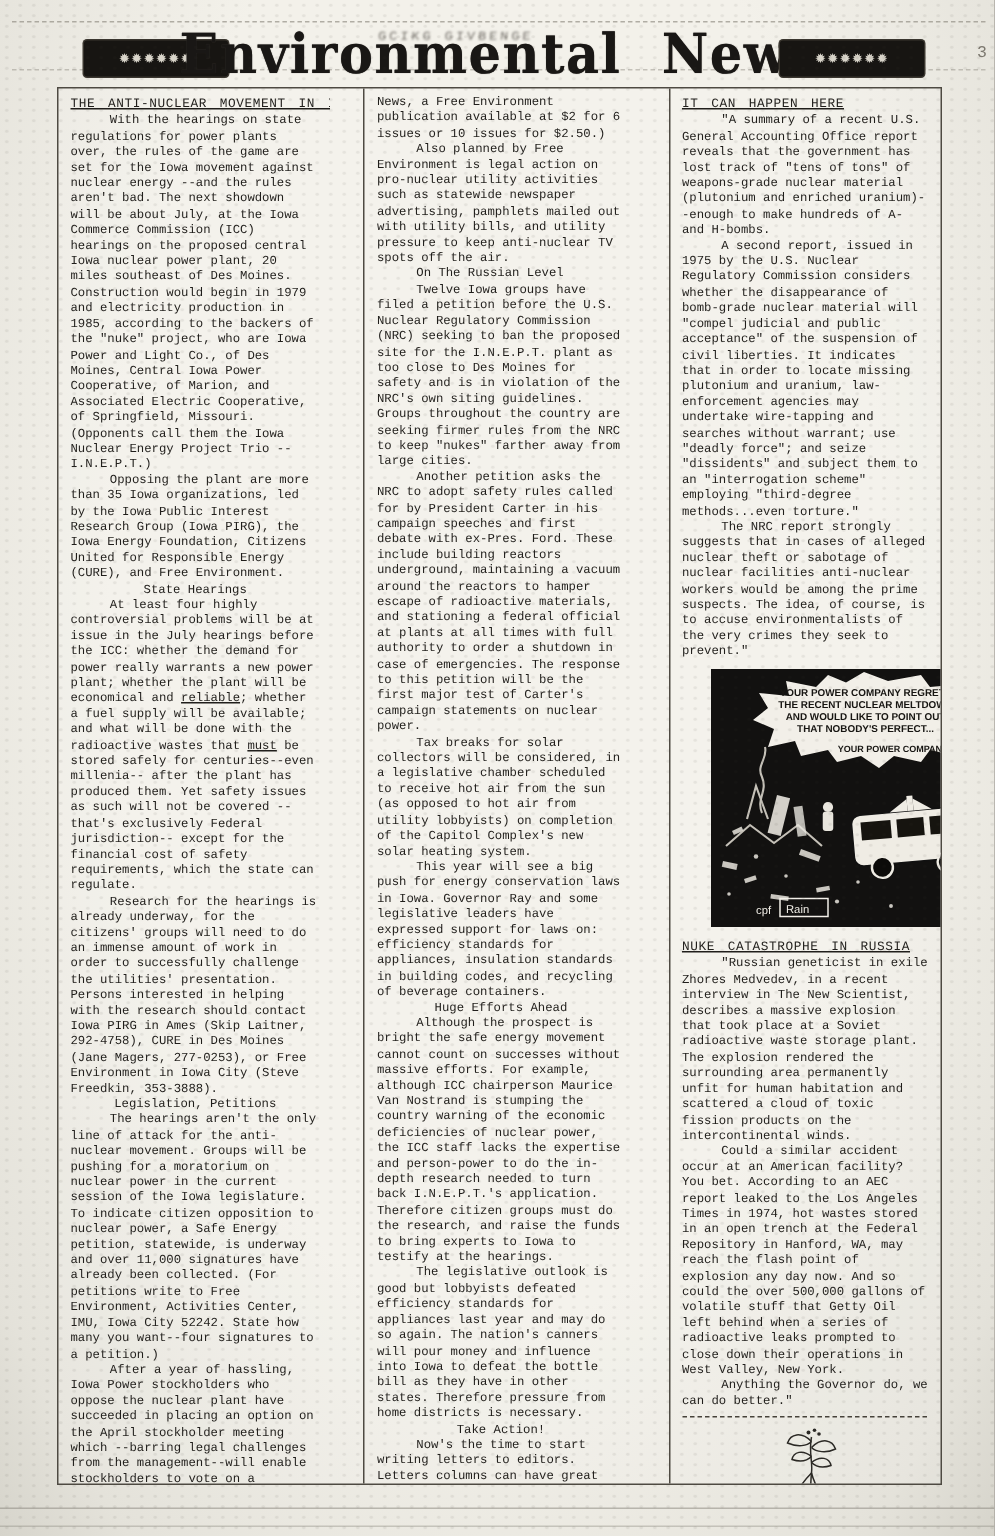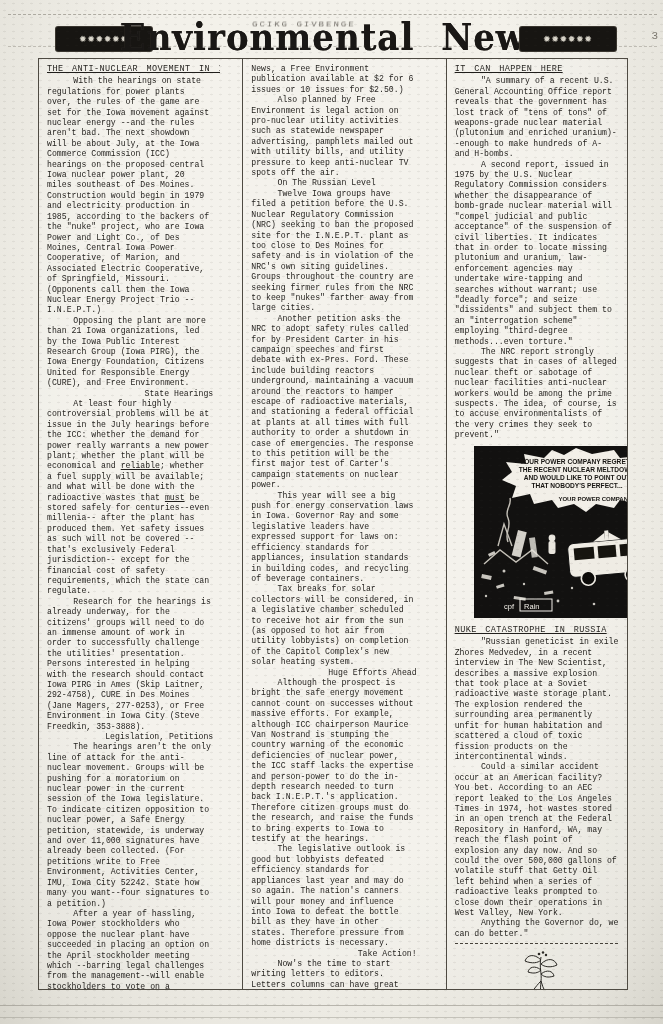--- a/index.html
+++ b/index.html
@@ -50,21 +50,21 @@
   .col{width:196px;box-sizing:border-box;padding:5px 7px 4px 8px;overflow:hidden;
        font-size:8.2px;line-height:10.4px;}
   .col + .col{border-left:1px solid #4e4a42;margin-left:22px;}
   .col3{display:flex;flex-direction:column;}
   .article-title{
     font-size:8.5px;font-weight:normal;margin:0 0 2px 0;letter-spacing:.4px;word-spacing:3px;
     text-decoration:underline;white-space:nowrap;
   }
   .blk{margin:0;}
   .blk-p,.blk-hi{text-indent:3.2em;}
-  .blk-h{text-align:right;}
+  .blk-h{text-align:center;}
   .dashed-rule{border-top:1px dashed #46423a;margin:4px 2px 3px 0;}
   .reprint-note{margin-top:1px;}
   
   .cartoon{margin:5px 0 4px 0;padding-left:19px;}
   
   .plant{margin:2px 0 0 52px;}
   
   .bottom-group{margin-top:auto;text-decoration:underline;}
   .closing{text-indent:3.2em;font-size:8.4px;line-height:10.6px;}
 </style>
@@ -85,40 +85,40 @@
     <div class="masthead-title">Environmental News</div>
     <div class="ornament right">✹✹✹✹✹✹</div>
   </div>
 
   <div class="columns">
 
     <div class="col col1">
       <h2 class="article-title">THE ANTI-NUCLEAR MOVEMENT IN IOWA</h2>
       <div>
           <div class="blk blk-p">With the hearings on state regulations for power plants over, the rules of the game are set for the Iowa movement against nuclear energy --and the rules aren't bad. The next showdown will be about July, at the Iowa Commerce Commission (ICC) hearings on the proposed central Iowa nuclear power plant, 20 miles southeast of Des Moines. Construction would begin in 1979 and electricity production in 1985, according to the backers of the "nuke" project, who are Iowa Power and Light Co., of Des Moines, Central Iowa Power Cooperative, of Marion, and Associated Electric Cooperative, of Springfield, Missouri. (Opponents call them the Iowa Nuclear Energy Project Trio -- I.N.E.P.T.)</div>
-          <div class="blk blk-p">Opposing the plant are more than 21 Iowa organizations, led by the Iowa Public Interest Research Group (Iowa PIRG), the Iowa Energy Foundation, Citizens United for Responsible Energy (CURE), and Free Environment.</div>
+          <div class="blk blk-p">Opposing the plant are more than 35 Iowa organizations, led by the Iowa Public Interest Research Group (Iowa PIRG), the Iowa Energy Foundation, Citizens United for Responsible Energy (CURE), and Free Environment.</div>
           <div class="blk blk-h">State Hearings</div>
           <div class="blk blk-p">At least four highly controversial problems will be at issue in the July hearings before the ICC: whether the demand for power really warrants a new power plant; whether the plant will be economical and <u>reliable</u>; whether a fuel supply will be available; and what will be done with the radioactive wastes that <u>must</u> be stored safely for centuries--even millenia-- after the plant has produced them. Yet safety issues as such will not be covered --that's exclusively Federal jurisdiction-- except for the financial cost of safety requirements, which the state can regulate.</div>
           <div class="blk blk-p">Research for the hearings is already underway, for the citizens' groups will need to do an immense amount of work in order to successfully challenge the utilities' presentation. Persons interested in helping with the research should contact Iowa PIRG in Ames (Skip Laitner, 292-4758), CURE in Des Moines (Jane Magers, 277-0253), or Free Environment in Iowa City (Steve Freedkin, 353-3888).</div>
           <div class="blk blk-h">Legislation, Petitions</div>
           <div class="blk blk-p">The hearings aren't the only line of attack for the anti-nuclear movement. Groups will be pushing for a moratorium on nuclear power in the current session of the Iowa legislature. To indicate citizen opposition to nuclear power, a Safe Energy petition, statewide, is underway and over 11,000 signatures have already been collected. (For petitions write to Free Environment, Activities Center, IMU, Iowa City 52242. State how many you want--four signatures to a petition.)</div>
           <div class="blk blk-p">After a year of hassling, Iowa Power stockholders who oppose the nuclear plant have succeeded in placing an option on the April stockholder meeting which --barring legal challenges from the management--will enable stockholders to vote on a resolution to urge Iowa Power to try coal or other alternatives instead of nuclear energy.</div>
           <div class="blk blk-p">An in-depth appraisal of problems of the I.N.E.P.T. project is being prepared on reasons why people with a financial interest in Iowa Power should oppose the nuke to protect their investments, and will be distributed to the management as well as the investors. (The report is being assembled by Iowa Nuclear</div>
         </div>
     </div>
 
     <div class="col col2">
       <div>
           <div class="blk blk-pc">News, a Free Environment publication available at $2 for 6 issues or 10 issues for $2.50.)</div>
           <div class="blk blk-p">Also planned by Free Environment is legal action on pro-nuclear utility activities such as statewide newspaper advertising, pamphlets mailed out with utility bills, and utility pressure to keep anti-nuclear TV spots off the air.</div>
           <div class="blk blk-hi">On The Russian Level</div>
           <div class="blk blk-p">Twelve Iowa groups have filed a petition before the U.S. Nuclear Regulatory Commission (NRC) seeking to ban the proposed site for the I.N.E.P.T. plant as too close to Des Moines for safety and is in violation of the NRC's own siting guidelines. Groups throughout the country are seeking firmer rules from the NRC to keep "nukes" farther away from large cities.</div>
           <div class="blk blk-p">Another petition asks the NRC to adopt safety rules called for by President Carter in his campaign speeches and first debate with ex-Pres. Ford. These include building reactors underground, maintaining a vacuum around the reactors to hamper escape of radioactive materials, and stationing a federal official at plants at all times with full authority to order a shutdown in case of emergencies. The response to this petition will be the first major test of Carter's campaign statements on nuclear power.</div>
+          <div class="blk blk-p">Tax breaks for solar collectors will be considered, in a legislative chamber scheduled to receive hot air from the sun (as opposed to hot air from utility lobbyists) on completion of the Capitol Complex's new solar heating system.</div>
           <div class="blk blk-p">This year will see a big push for energy conservation laws in Iowa. Governor Ray and some legislative leaders have expressed support for laws on: efficiency standards for appliances, insulation standards in building codes, and recycling of beverage containers.</div>
-          <div class="blk blk-p">Tax breaks for solar collectors will be considered, in a legislative chamber scheduled to receive hot air from the sun (as opposed to hot air from utility lobbyists) on completion of the Capitol Complex's new solar heating system.</div>
           <div class="blk blk-h">Huge Efforts Ahead</div>
           <div class="blk blk-p">Although the prospect is bright the safe energy movement cannot count on successes without massive efforts. For example, although ICC chairperson Maurice Van Nostrand is stumping the country warning of the economic deficiencies of nuclear power, the ICC staff lacks the expertise and person-power to do the in-depth research needed to turn back I.N.E.P.T.'s application. Therefore citizen groups must do the research, and raise the funds to bring experts to Iowa to testify at the hearings.</div>
           <div class="blk blk-p">The legislative outlook is good but lobbyists defeated efficiency standards for appliances last year and may do so again. The nation's canners will pour money and influence into Iowa to defeat the bottle bill as they have in other states. Therefore pressure from home districts is necessary.</div>
           <div class="blk blk-h">Take Action!</div>
           <div class="blk blk-p">Now's the time to start writing letters to editors. Letters columns can have great influence. Citizens, legislators and even editors themselves read them to catch the mood of the state. The Des Moines Register's address is 345 Locust, zip code 50304. Write to your local newspaper(s) also.</div>
           <div class="blk blk-p">Now's the time to join an anti-nuclear group, as well. The proliferation of nuclear power in Iowa --unsafe, costly, unreliable-- can be stopped, with sufficient volunteer work and financial support.</div>
         </div>
 
     </div>
 

